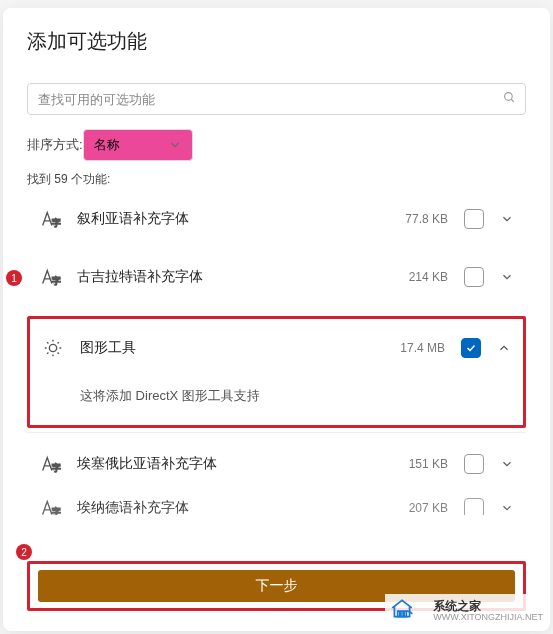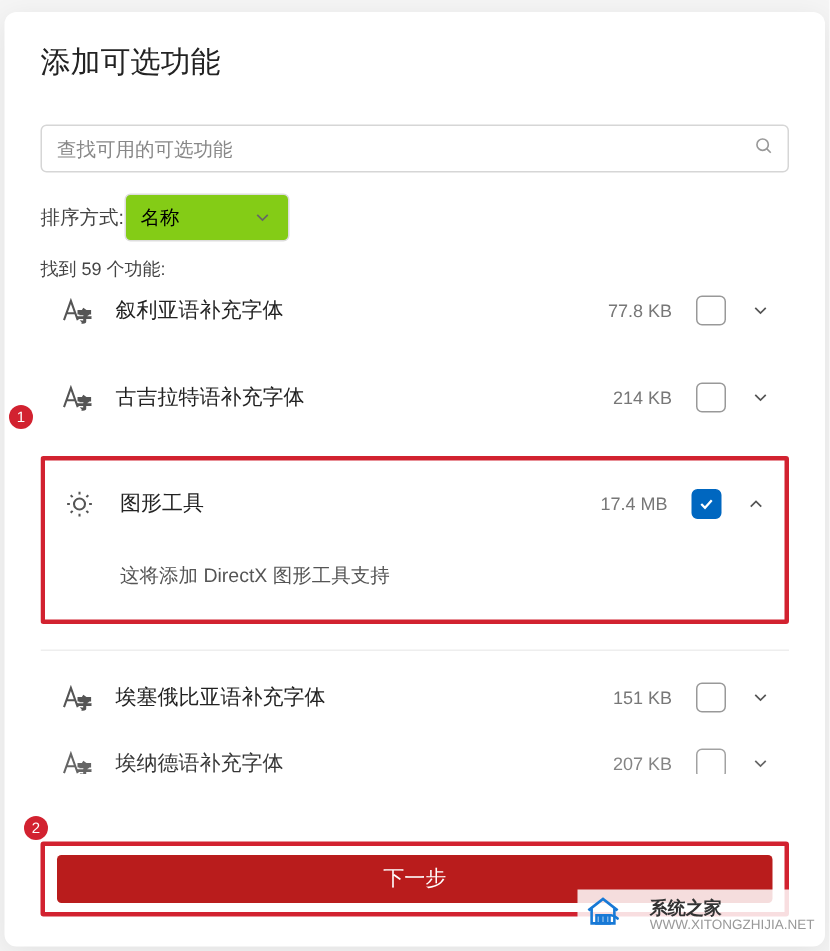--- a/index.html
+++ b/index.html
@@ -62,42 +62,42 @@
       display: flex;
       align-items: center;
       justify-content: space-between;
       width: 110px;
       height: 32px;
       border: 1px solid #ddd;
       border-radius: 4px;
       padding: 0 10px;
       font-size: 13px;
       cursor: pointer;
-      background: #84cc16;
+      background: #ec4899;
     }
     .count-text {
       font-size: 12px;
       color: #444;
-      margin-bottom: 8px;
+      margin-bottom: 20px;
     }
     .feature-list {
       flex: 1;
       overflow: hidden;
     }
     .feature-item {
       display: flex;
       align-items: center;
       padding: 18px 12px;
       gap: 16px;
       border-bottom: 0;
     }
     .highlight-box1 {
       border: 3px solid #d22230;
       border-radius: 2px;
-      margin: 10px 0 17px;
+      margin: 10px 0 4px;
     }
     .highlight-box2 {
       border: 3px solid #d22230;
       border-radius: 2px;
       margin-top: 22px;
       padding: 6px 8px;
     }
     .feature-icon {
       width: 22px;
       height: 22px;
@@ -151,21 +151,21 @@
       align-items: center;
       padding: 8px 12px 0;
       gap: 16px;
       opacity: 0.9;
       overflow: hidden;
       height: 22px;
     }
     .next-btn {
       width: 100%;
       height: 32px;
-      background: #b91c1c;
+      background: #a16207;
       color: #fff;
       border: none;
       border-radius: 3px;
       font-size: 14px;
       cursor: pointer;
     }
     .badge {
       position: absolute;
       width: 16px;
       height: 16px;

